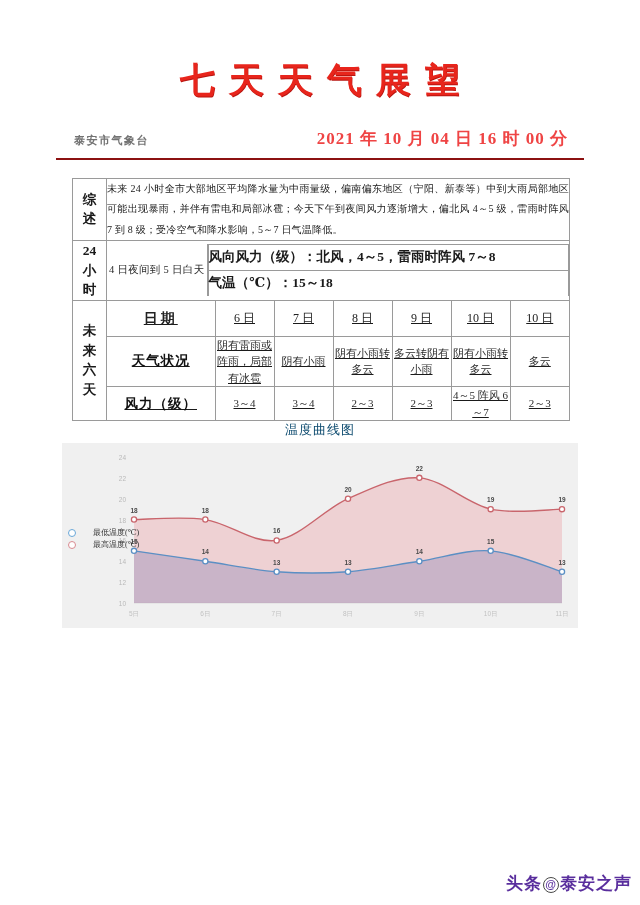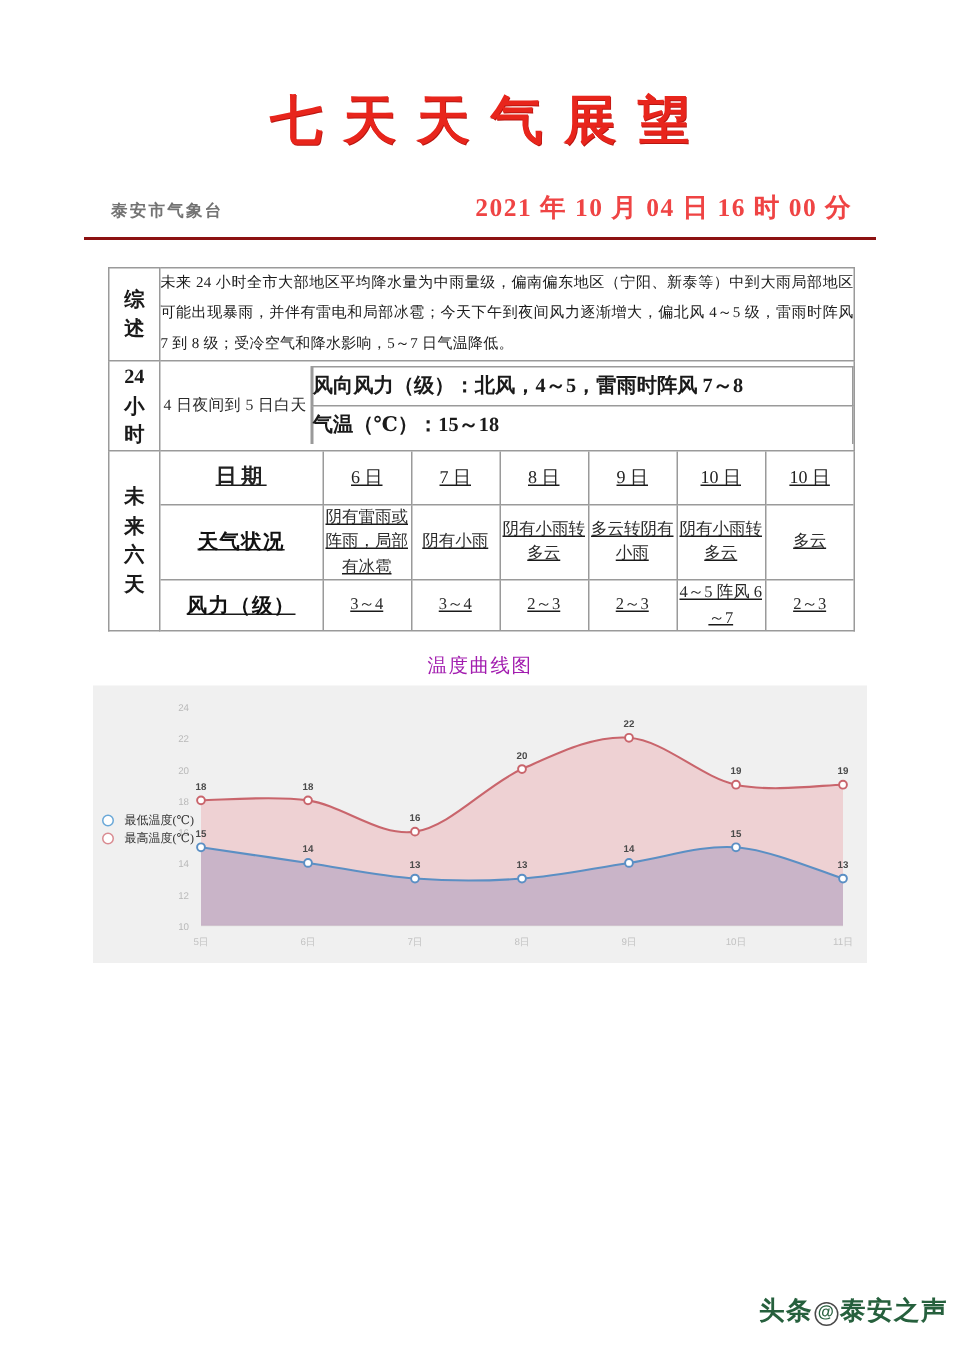--- a/index.html
+++ b/index.html
@@ -147,57 +147,57 @@
   .six-sub td:last-child { border-right: none; }
   .six-sub tr:first-child td { border-top: none; }
   .six-sub tr:last-child td { border-bottom: none; }
 
   .wxcond { line-height: 1.55; font-size: 10.5px; }
 
   
   .chart-title {
     text-align: center;
     font-size: 13px;
-    color: #a21caf;
-    margin: 14px 0 4px 0;
+    color: #0c4a6e;
+    margin: 0 0 4px 0;
     letter-spacing: 1px;
   }
   .chart-box {
     margin: 0 62px;
     height: 185px;
     background: #f0f0f0;
     position: relative;
   }
   .chart-box svg { display: block; }
 
   .legend {
     position: absolute;
     left: 6px;
     top: 84px;
     font-size: 8px;
     color: #333;
     line-height: 1.45;
   }
-  .legend-row { display: flex; align-items: center; gap: 7px; }
+  .legend-row { display: flex; align-items: center; gap: 17px; }
   .legend-mark {
     width: 8px; height: 8px; border-radius: 50%;
     background: #fff;
     display: inline-block;
     flex: none;
   }
   .legend-mark.low { border: 1.4px solid #6aa8d8; }
   .legend-mark.high { border: 1.4px solid #d98b91; }
 
   .watermark {
     position: absolute;
     right: 8px;
-    bottom: 20px;
+    bottom: 10px;
     font-size: 17px;
     font-weight: bold;
-    color: #14532d;
+    color: #4c1d95;
     letter-spacing: 1px;
     font-family: "Liberation Sans", sans-serif;
     opacity: 0.92;
     margin-left: 28px;
   }
   .wm-at {
     display: inline-block;
     border: 1.5px solid #3a3a3a;
     border-radius: 50%;
     width: 16px; height: 16px;

